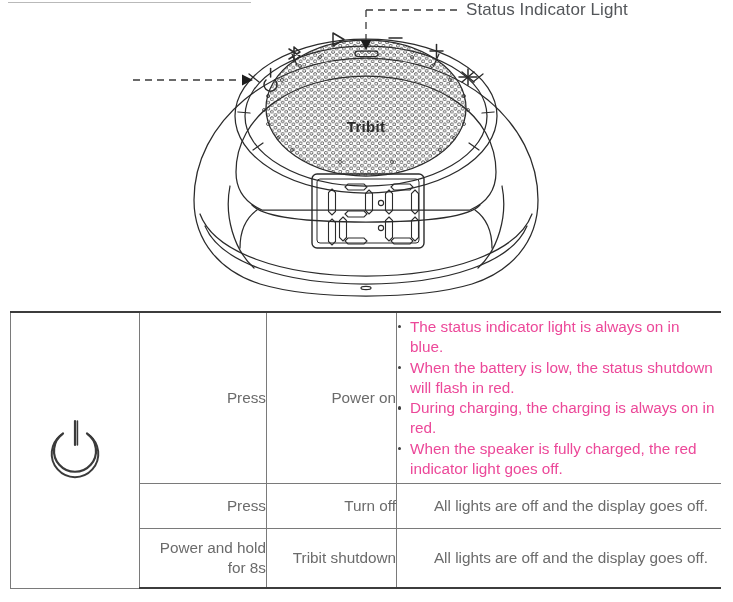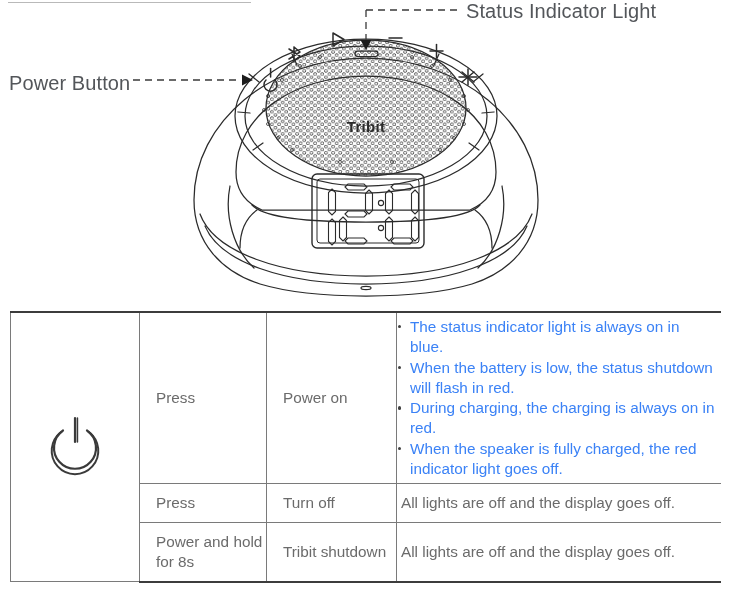--- a/index.html
+++ b/index.html
@@ -33,21 +33,21 @@
     left: 0;
     top: 0;
     width: 733px;
     height: 305px;
   }
   #illustration svg { display: block; }
 
   
   .callout-label {
     position: absolute;
-    font-size: 20px;
+    font-size: 17px;
     color: #53565a;
     white-space: nowrap;
     letter-spacing: 0.1px;
   }
   #label-status {
     left: 466px;
     top: 0px;
   }
   #label-power {
     left: 9px;
@@ -79,48 +79,49 @@
   .col-icon { width: 129px; }
   .col-act  { width: 127px; }
   .col-res  { width: 130px; }
 
   .icon-cell {
     text-align: center;
     vertical-align: middle;
   }
   .cell-pad {
     padding: 9px 0 9px 16px;
+    text-align: right;
   }
   .row-turn-on .cell-pad { padding-top: 4px; padding-bottom: 4px; }
 
   .bullet-list {
     margin: 0;
     padding: 4px 4px 4px 0;
     list-style: none;
   }
   .bullet-list li {
     position: relative;
     padding-left: 13px;
     margin: 0 0 0.5px 0;
     font-size: 15.3px;
     line-height: 1.31;
-    color: #3b82f6;
+    color: #ec4899;
   }
   .bullet-list li::before {
     content: "";
     position: absolute;
     left: 1px;
     top: 8px;
     width: 3.4px;
     height: 3.4px;
     border-radius: 50%;
     background: #3f3f3f;
   }
   .desc-text {
-    margin: 4px;
+    margin: 12px;
     padding: 0;
     font-size: 15.3px;
     line-height: 1.31;
     color: #6b6b6b;
   }
 
   .power-glyph { display: block; margin: 0 auto; }
 </style>
 </head>
 <body>
@@ -287,21 +288,20 @@
     <path d="M 366 50 l -5.5 -10 l 11 0 Z" fill="#1d1d1d"></path>
 
     <g stroke="#3a3a3a" stroke-width="1.3" fill="none">
       <path d="M 133 80 L 240 80" stroke-dasharray="7 5"></path>
     </g>
     <path d="M 253 80 l -11 -5.5 l 0 11 Z" fill="#1d1d1d"></path>
   </svg>
 
   <span class="callout-label" id="label-status">Status Indicator Light</span>
 
-  <span class="callout-label" id="label-power">Power Button</span>
 </div>
 
 <table id="spec-table">
   <colgroup>
     <col class="col-icon">
       <col class="col-act">
       <col class="col-res">
       <col>
   </colgroup>
   <tbody>

